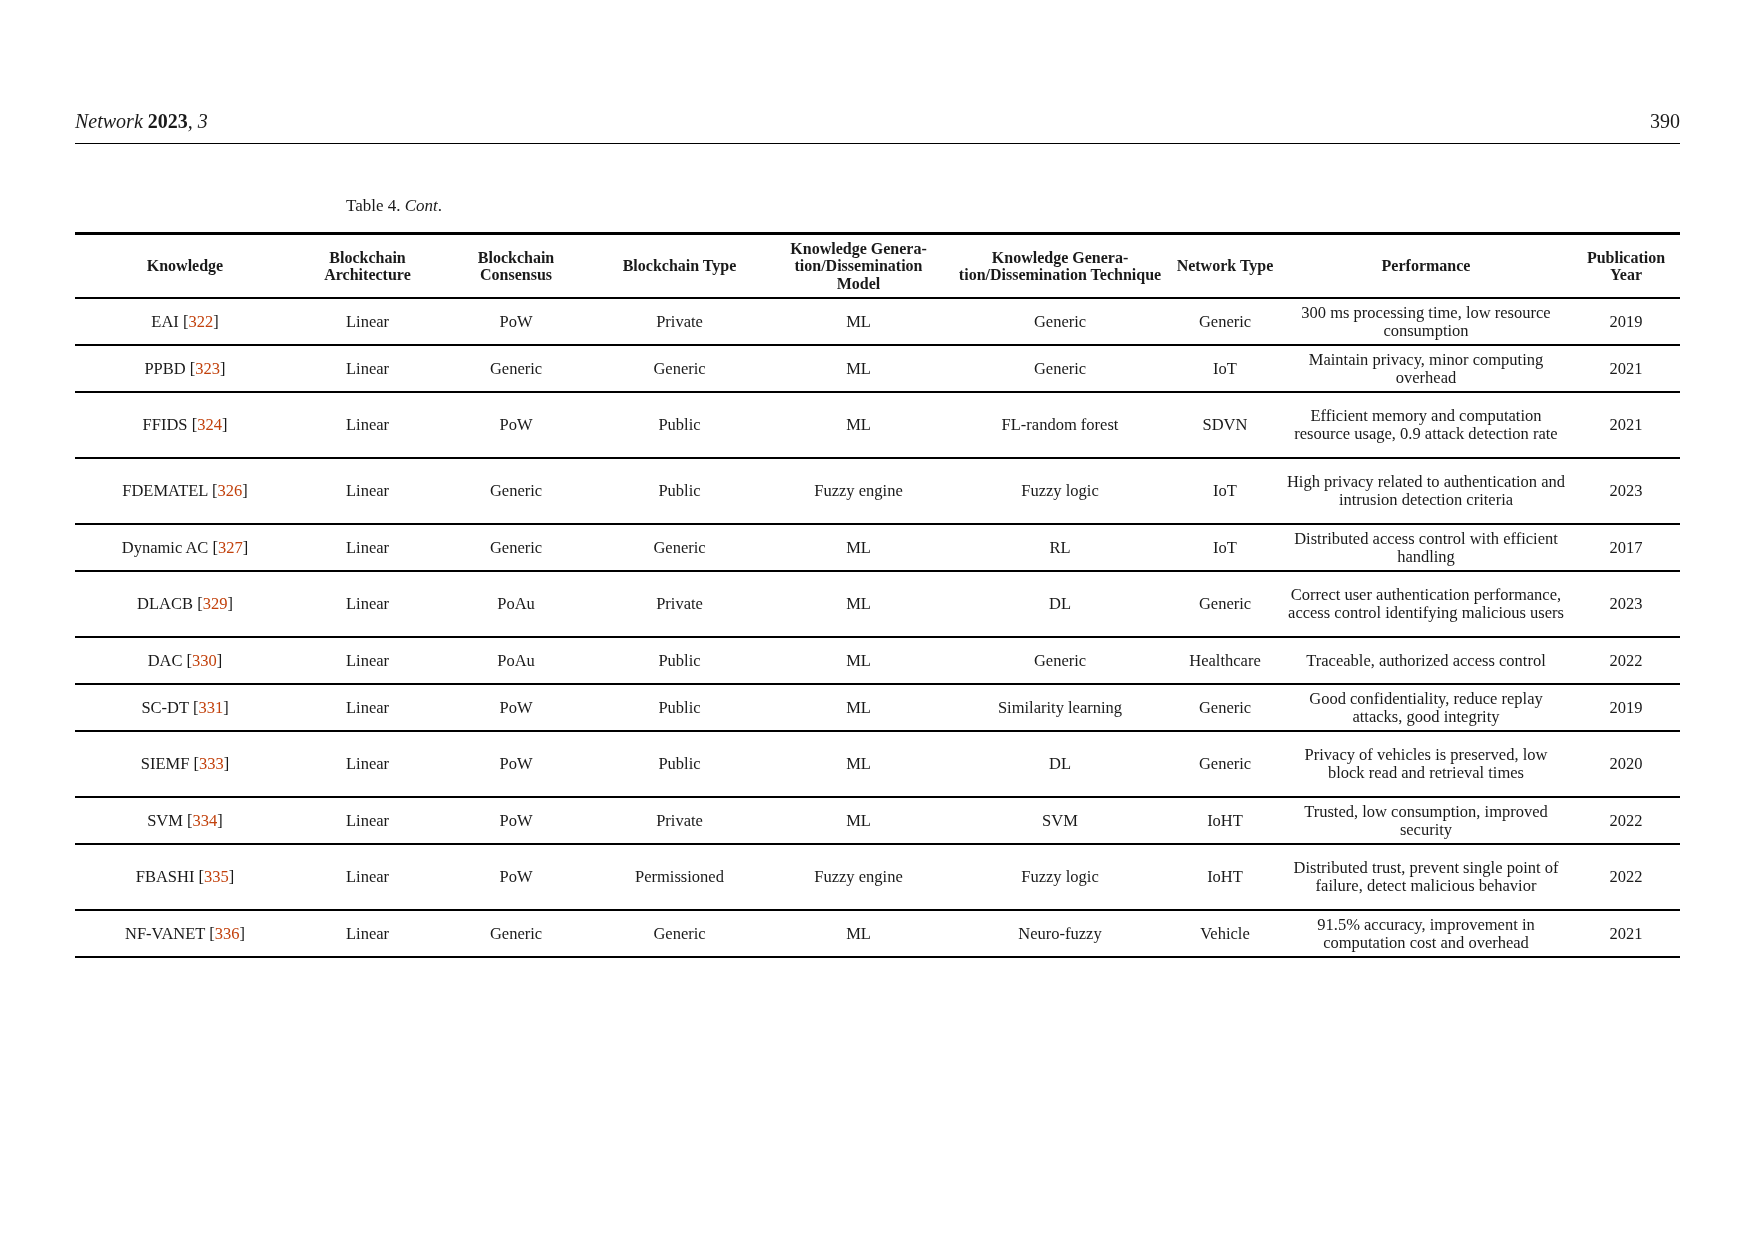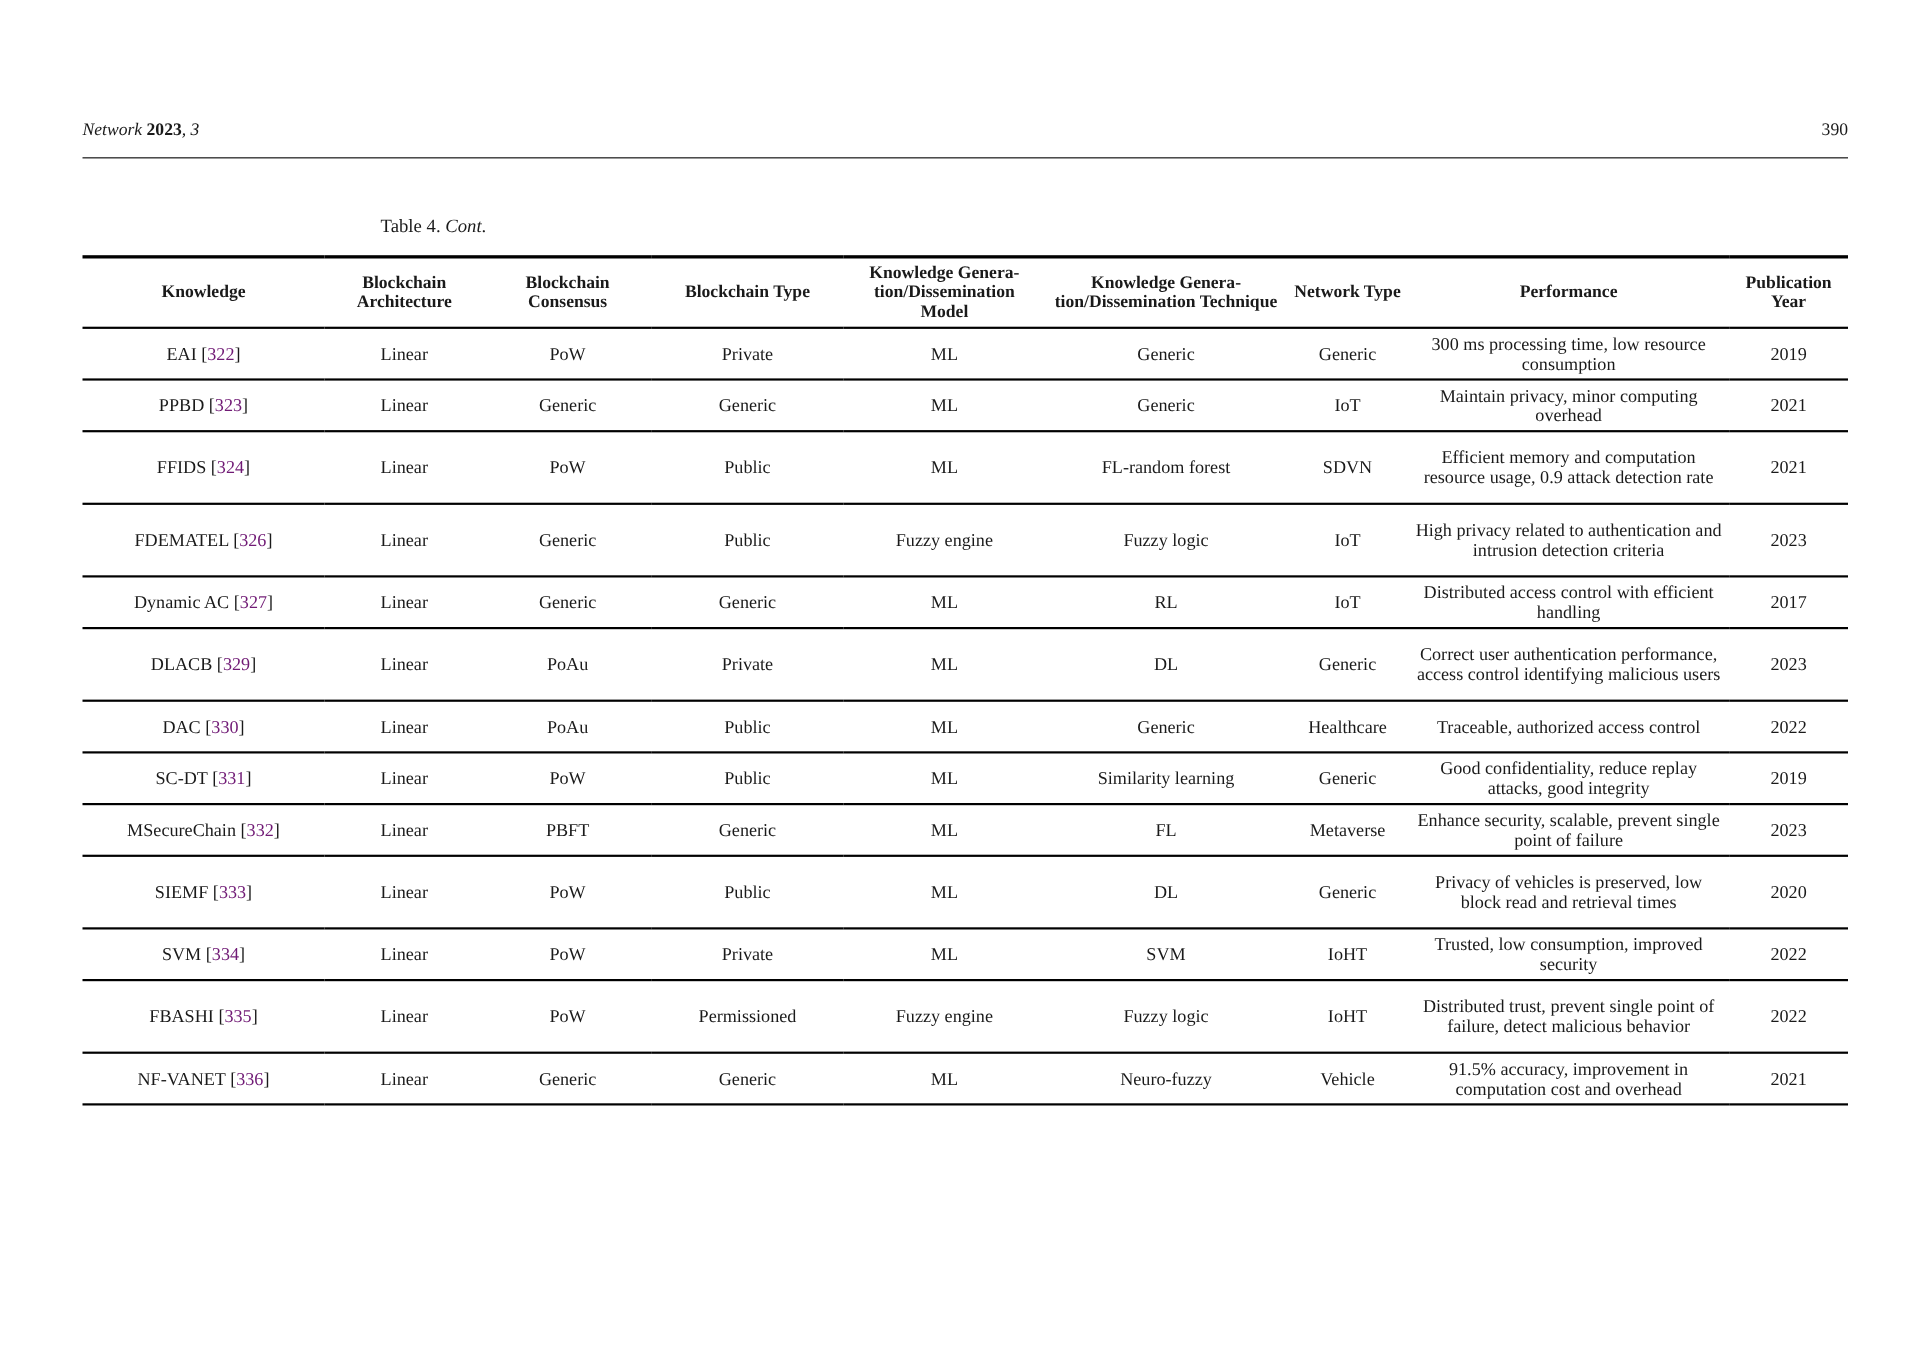--- a/index.html
+++ b/index.html
@@ -3,21 +3,21 @@
 <meta charset="utf-8">
 <style>
   html, body { margin: 0; padding: 0; background: #ffffff; }
   body {
     width: 1754px; height: 1240px; position: relative; overflow: hidden;
     font-family: "Liberation Serif", "DejaVu Serif", serif; color: #1a1a1a;
   }
   .header {
     position: absolute; left: 75px; top: 110px; width: 1605px;
     display: flex; justify-content: space-between; align-items: baseline;
-    font-size: 16px;
+    font-size: 20px;
   }
   .header .journal { font-style: italic; }
   .header .year { font-weight: bold; font-style: normal; }
   .header-rule {
     position: absolute; left: 75px; top: 143px; width: 1605px; height: 0;
     border-top: 1.2px solid #000;
   }
   .caption {
     position: absolute; left: 346px; top: 196px; font-size: 17px;
   }
@@ -31,21 +31,21 @@
   table.main thead tr { border-top: 3px solid #000; border-bottom: 2px solid #000; }
   table.main th {
     font-weight: bold; font-size: 16px; text-align: center; vertical-align: middle;
     padding: 4px 4px; height: 54px;
   }
   table.main td {
     text-align: center; vertical-align: middle; padding: 3px 6px;
   }
   table.main tbody tr { border-bottom: 2px solid #000; }
   table.main tbody tr:last-child { border-bottom: 2.5px solid #000; }
-  .ref { color: #701a75; }
+  .ref { color: #c2410c; }
   col.c0 { width: 220px; } col.c1 { width: 145px; } col.c2 { width: 152px; }
   col.c3 { width: 175px; } col.c4 { width: 183px; } col.c5 { width: 220px; }
   col.c6 { width: 110px; } col.c7 { width: 292px; } col.c8 { width: 108px; }
   .r2 td { height: 39px; } .r3 td { height: 58px; }
 </style>
 </head>
 <body>
 
 <div class="header">
   <span>
@@ -168,31 +168,20 @@
         <td><span>SC-DT</span><span> [</span><a class="ref">331</a><span>]</span></td>
         <td>Linear</td>
         <td>PoW</td>
         <td>Public</td>
         <td>ML</td>
         <td>Similarity learning</td>
         <td>Generic</td>
         <td>Good confidentiality, reduce replay attacks, good integrity</td>
         <td>2019</td>
       </tr>
-      <tr class="r2">
-        <td><span>MSecureChain</span><span> [</span><a class="ref">332</a><span>]</span></td>
-        <td>Linear</td>
-        <td>PBFT</td>
-        <td>Generic</td>
-        <td>ML</td>
-        <td>FL</td>
-        <td>Metaverse</td>
-        <td>Enhance security, scalable, prevent single point of failure</td>
-        <td>2023</td>
-      </tr>
       <tr class="r3">
         <td><span>SIEMF</span><span> [</span><a class="ref">333</a><span>]</span></td>
         <td>Linear</td>
         <td>PoW</td>
         <td>Public</td>
         <td>ML</td>
         <td>DL</td>
         <td>Generic</td>
         <td>Privacy of vehicles is preserved, low block read and retrieval times</td>
         <td>2020</td>

